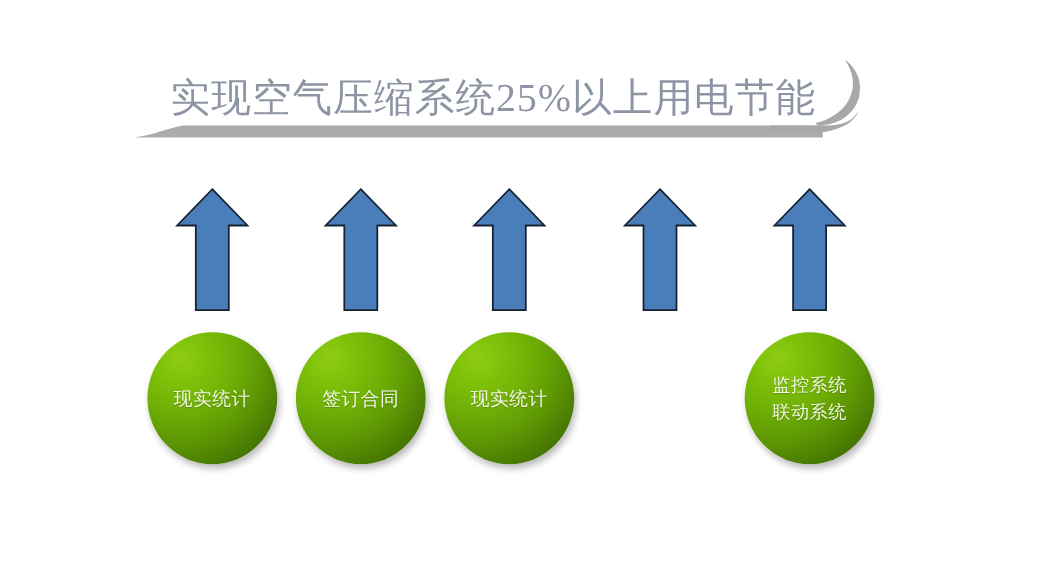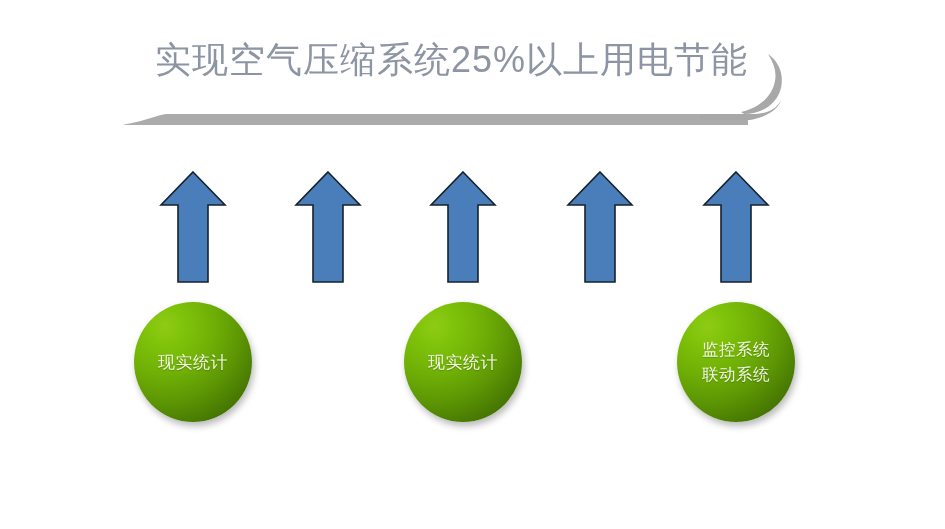--- a/index.html
+++ b/index.html
@@ -29,25 +29,25 @@
     height: 150px;
   }
   #banner-svg {
     position: absolute;
     left: 0;
     top: 0;
   }
   #title-text {
     position: absolute;
     left: 155px;
-    top: 31px;
+    top: 60px;
     width: 600px;
     height: 58px;
     line-height: 58px;
-    font-family: Liberation Sans, sans-serif;
+    font-family: Liberation Serif, serif;
     font-size: 36px;
     color: #8d94a3;
     letter-spacing: 1px;
     white-space: nowrap;
   }
 
   
   #arrow-row {
     position: absolute;
     left: 0;
@@ -152,20 +152,23 @@
     </svg>
 
   </div>
 
   <div id="circle-row">
 
     <div class="node" style="left:134px;">
       <span class="node-label">现实统计</span>
     </div>
 
+    <div class="node" style="left:269px;">
+      <span class="node-label">签订合同</span>
+    </div>
 
     <div class="node" style="left:404px;">
       <span class="node-label">现实统计</span>
     </div>
 
 
     <div class="node" style="left:677px;">
       <span class="node-label two-line">监控系统
 联动系统</span>
     </div>

